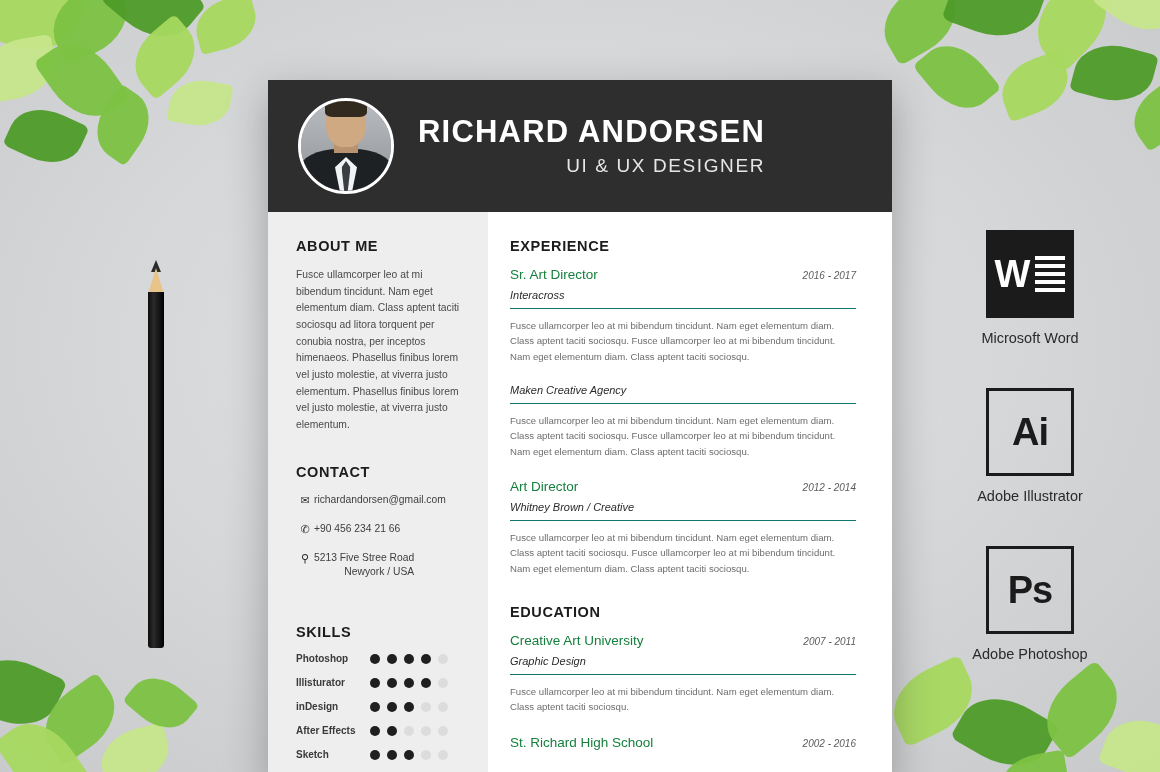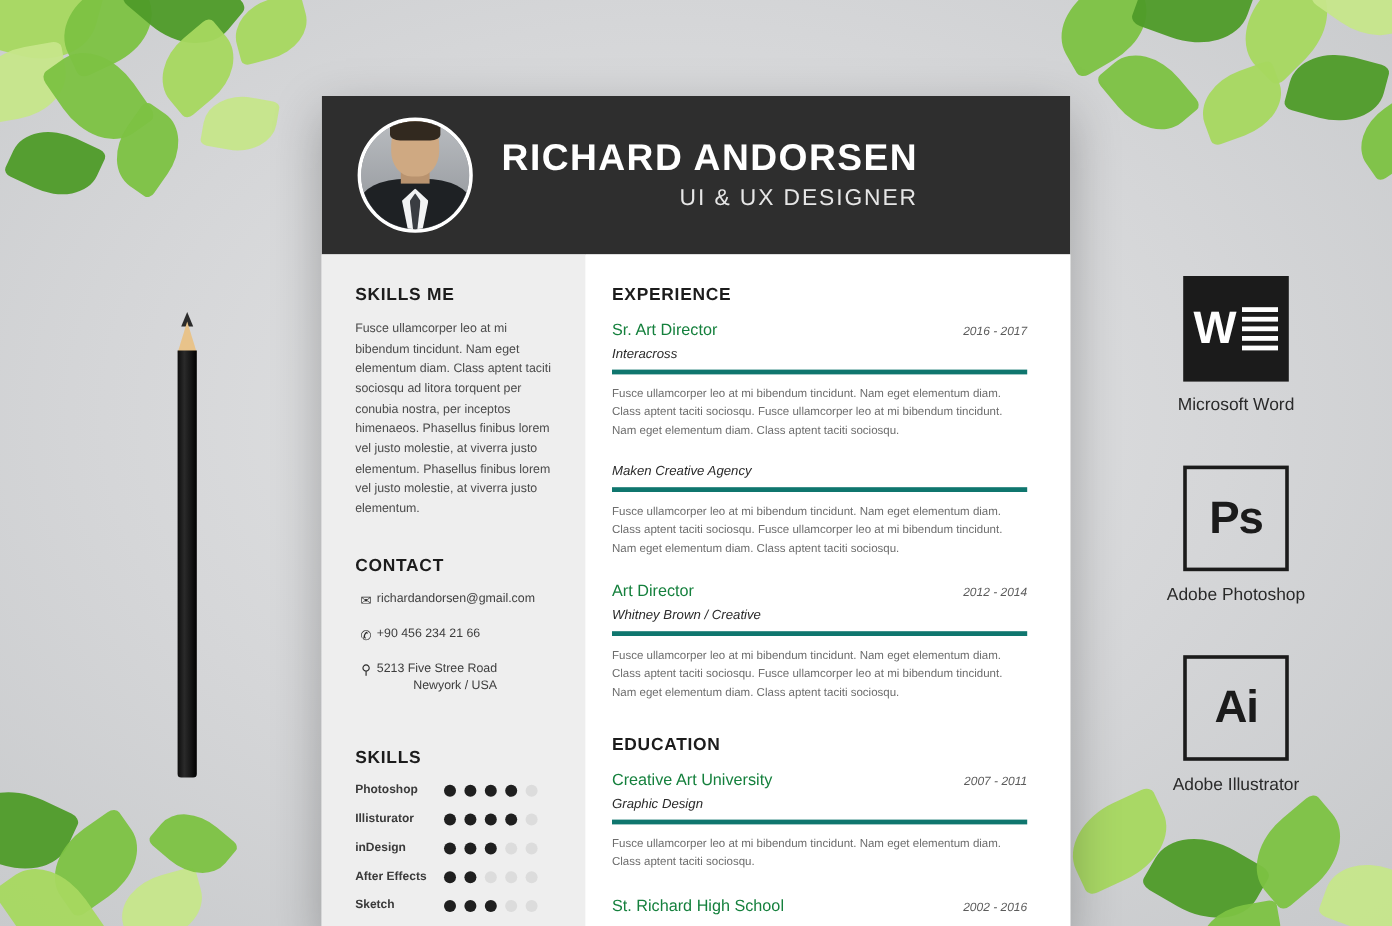--- a/index.html
+++ b/index.html
@@ -131,21 +131,21 @@
   .dots { display: flex; gap: 7px; }
   .dot { width: 10px; height: 10px; border-radius: 50%; background: #dcdcdc; }
   .dot.on { background: #1f1f1f; }
 
   .entry { margin-bottom: 20px; }
   .entry-head { display: flex; align-items: baseline; justify-content: space-between; }
   .entry-title { font-size: 13.5px; color: #15803d; font-weight: 500; }
   .entry-date { font-size: 10px; color: #5c5c5c; font-style: italic; }
   .entry-sub {
     font-size: 11px; font-style: italic; color: #2a2a2a;
-    margin-top: 7px; padding-bottom: 7px; border-bottom: 4px solid #0f766e;
+    margin-top: 7px; padding-bottom: 7px; border-bottom: 1px solid #0f766e;
   }
   .entry-desc { font-size: 9.6px; line-height: 1.6; color: #6d6d6d; margin-top: 9px; }
   .edu-gap { height: 8px; }
 
   
   .formats { position: absolute; left: 930px; top: 230px; width: 200px; text-align: center; }
   .fmt { margin-bottom: 42px; }
   .fmt-box {
     width: 88px; height: 88px; margin: 0 auto 12px;
     display: flex; align-items: center; justify-content: center;
@@ -227,21 +227,21 @@
     <div class="header-text">
       <div class="name">RICHARD ANDORSEN</div>
       <div class="role">UI &amp; UX DESIGNER</div>
     </div>
   </div>
 
   <div class="sheet-body">
 
     <div class="col-left">
 
-      <div class="sec-title">SKILLS ME</div>
+      <div class="sec-title">ABOUT ME</div>
       <div class="about-text">Fusce ullamcorper leo at mi bibendum tincidunt. Nam eget elementum diam. Class aptent taciti sociosqu ad litora torquent per conubia nostra, per inceptos himenaeos. Phasellus finibus lorem vel justo molestie, at viverra justo elementum.  Phasellus finibus lorem vel justo molestie, at viverra justo elementum.</div>
 
       <div class="block-gap"></div>
 
       <div class="sec-title">CONTACT</div>
 
       <div class="contact-row">
         <div class="c-icon">✉</div>
         <div class="c-text">richardandorsen@gmail.com</div>
       </div>
@@ -377,25 +377,25 @@
             <span></span>
             <span></span>
           </span>
       </div>
     </div>
     <div class="fmt-label">Microsoft Word</div>
   </div>
 
   <div class="fmt">
     <div class="fmt-box outline">
+      <span class="fmt-glyph">Ai</span>
+    </div>
+    <div class="fmt-label">Adobe Illustrator</div>
+  </div>
+
+  <div class="fmt">
+    <div class="fmt-box outline">
       <span class="fmt-glyph">Ps</span>
     </div>
     <div class="fmt-label">Adobe Photoshop</div>
   </div>
 
-  <div class="fmt">
-    <div class="fmt-box outline">
-      <span class="fmt-glyph">Ai</span>
-    </div>
-    <div class="fmt-label">Adobe Illustrator</div>
-  </div>
-
 </div>
 
 </body></html>

